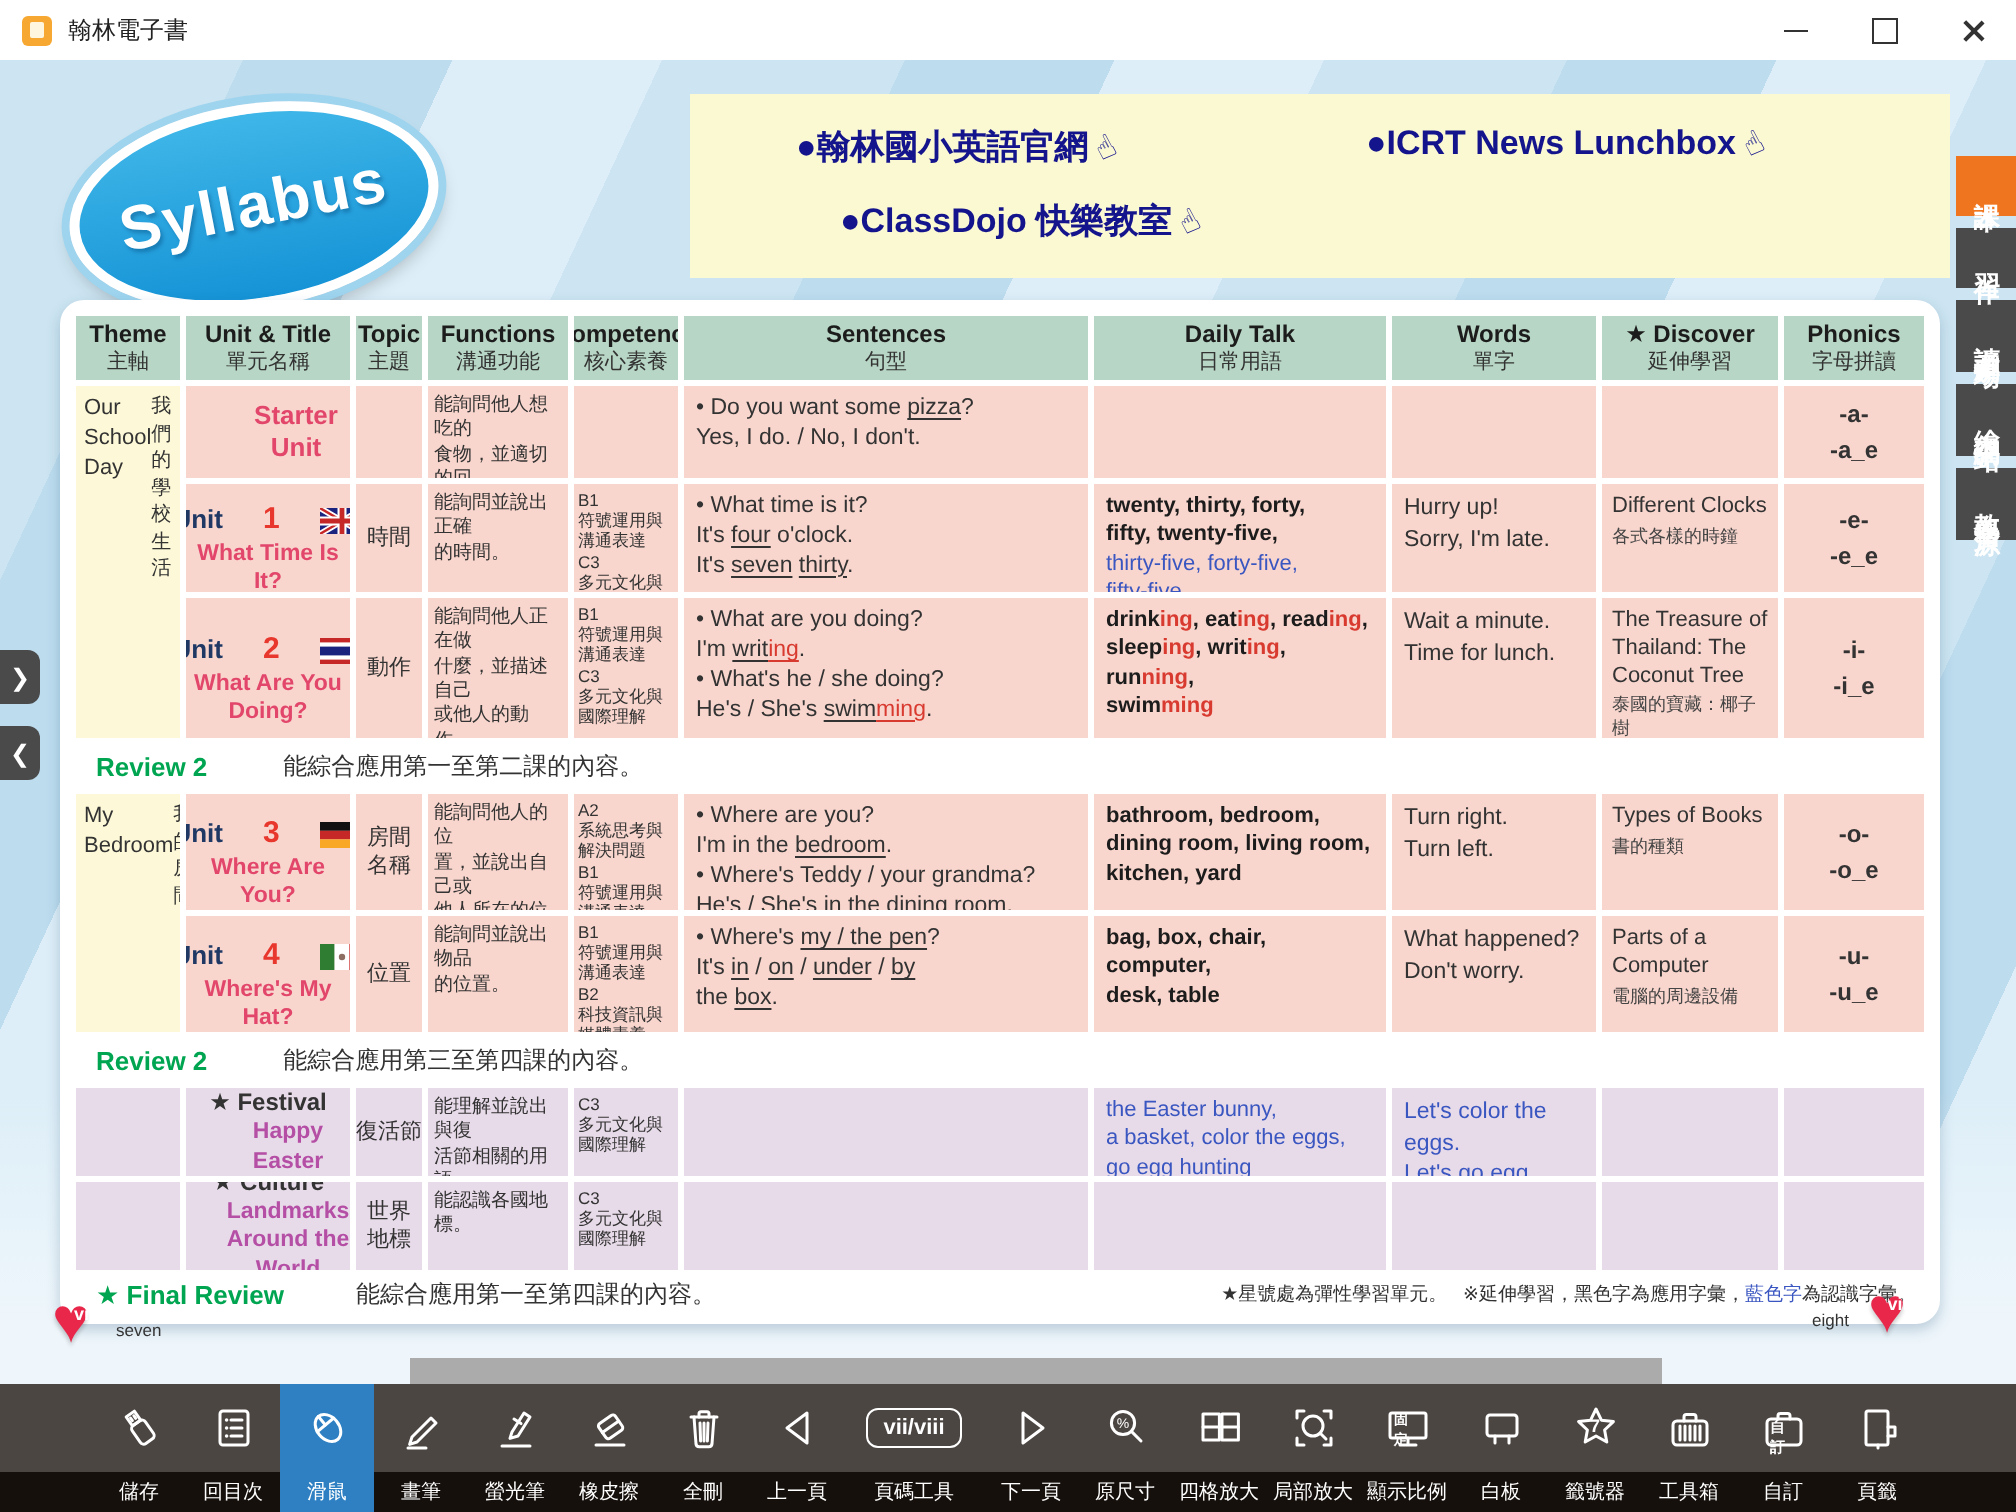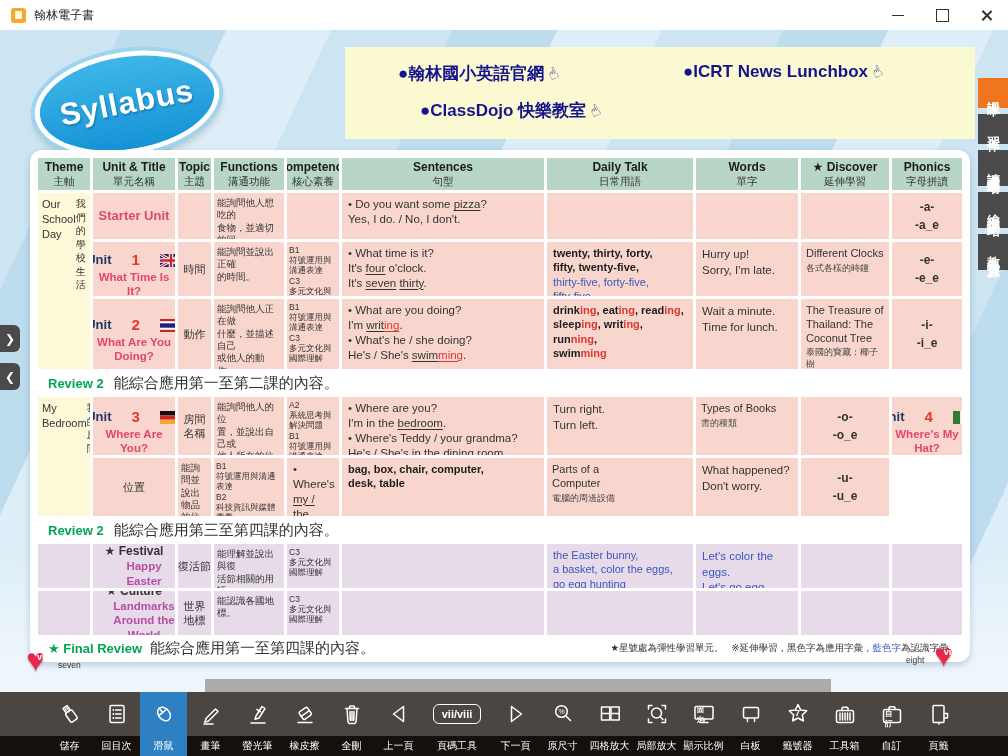--- a/index.html
+++ b/index.html
@@ -67,26 +67,26 @@
   .phon{font-size:12px;font-weight:bold;color:#333;display:flex;align-items:center;justify-content:center;
         text-align:center;line-height:1.5;}
   .topic{font-size:11px;color:#333;display:flex;align-items:center;justify-content:center;text-align:center;line-height:1.3;}
   .themecell{display:flex;flex-direction:row;justify-content:flex-start;padding:4px;font-size:11px;color:#333;line-height:1.35;}
   .themecell .zh{font-size:10px;}
   .unitcell{display:flex;flex-direction:column;align-items:center;justify-content:center;text-align:center;line-height:1.25;}
   .uline{display:flex;align-items:center;gap:20px;margin-top:11px;}
   .uword{font-size:13px;font-weight:bold;color:#1f3864;}
   .unum{font-size:15px;font-weight:bold;color:#e8372c;}
   .utitle{font-size:11.5px;font-weight:bold;color:#e2476b;white-space:pre-line;}
-  .starter{font-size:13px;font-weight:bold;color:#e2476b;}
+  .starter{font-size:13px;font-weight:bold;color:#e2476b;margin-left:28px;}
   .cat{font-size:12px;font-weight:bold;color:#333;}
   .ptitle{font-size:11.5px;font-weight:bold;color:#b44fa5;white-space:pre-line;margin-left:20px;}
   .revrow{grid-column:1/-1;display:flex;align-items:center;padding-left:10px;gap:10px;background:#fff;}
   .revlabel{color:#00a551;font-weight:bold;font-size:13px;}
-  .revdesc{color:#333;font-size:15px;}
+  .revdesc{color:#333;font-size:12px;margin-left:28px;}
   .finalline{display:flex;justify-content:space-between;align-items:center;margin-top:4px;padding:0 4px 0 10px;}
   .finalleft{display:flex;align-items:center;gap:8px;}
   .note{font-size:9.5px;color:#333;}
   .seg-u{text-decoration:underline;text-underline-offset:2px;}
   .seg-red{color:#d93a30;} .seg-blue{color:#3a56c0;font-weight:normal;} .seg-b{font-weight:bold;}
   .flag{display:inline-block;}
   
   .heart{position:absolute;width:34px;height:30px;}
   .heart .hh{position:absolute;left:0;top:0;font-size:32px;line-height:30px;color:#e8274b;
              text-shadow:0 2px 2px rgba(0,0,0,.2);}
@@ -324,20 +324,23 @@
 置，並說出自己或
 他人所在的位置。</div>
         <div class="c pink comp pre">A2
 系統思考與解決問題
 B1
 符號運用與溝通表達</div>
         <div class="c pink sent pre"><span>• Where are you?
   I'm in the </span><span class="seg-u">bedroom</span><span>.
 • Where's Teddy / your grandma?
   He's / She's in the </span><span class="seg-u">dining room</span><span>.</span></div>
+        <div class="c pink words pre"><span class="seg-b">bathroom, bedroom,
+dining room, living room,
+kitchen, yard</span></div>
         <div class="c pink daily pre">Turn right.
 Turn left.</div>
         <div class="c pink disc">
             <div class="pre">Types of Books</div>
             <div class="zh">書的種類</div>
           </div>
         <div class="c pink phon pre">-o-
 -o_e</div>
 
         <div class="c pink unitcell">
@@ -359,27 +362,27 @@
 的位置。</div>
         <div class="c pink comp pre">B1
 符號運用與溝通表達
 B2
 科技資訊與媒體素養</div>
         <div class="c pink sent pre"><span>• Where's </span><span class="seg-u">my / the pen</span><span>?
   It's </span><span class="seg-u">in</span><span> / </span><span class="seg-u">on</span><span> / </span><span class="seg-u">under</span><span> / </span><span class="seg-u">by</span><span>
   the </span><span class="seg-u">box</span><span>.</span></div>
         <div class="c pink words pre"><span class="seg-b">bag, box, chair, computer,
 desk, table</span></div>
+        <div class="c pink daily pre">What happened?
+Don't worry.</div>
         <div class="c pink disc">
             <div class="pre">Parts of a
 Computer</div>
             <div class="zh">電腦的周邊設備</div>
           </div>
-        <div class="c pink daily pre">What happened?
-Don't worry.</div>
         <div class="c pink phon pre">-u-
 -u_e</div>
 
         <div class="c revrow">
           <span class="revlabel">Review 2</span>
           <span class="revdesc">能綜合應用第三至第四課的內容。</span>
         </div>
 
         <div class="c purple"></div>
         <div class="c purple unitcell">

